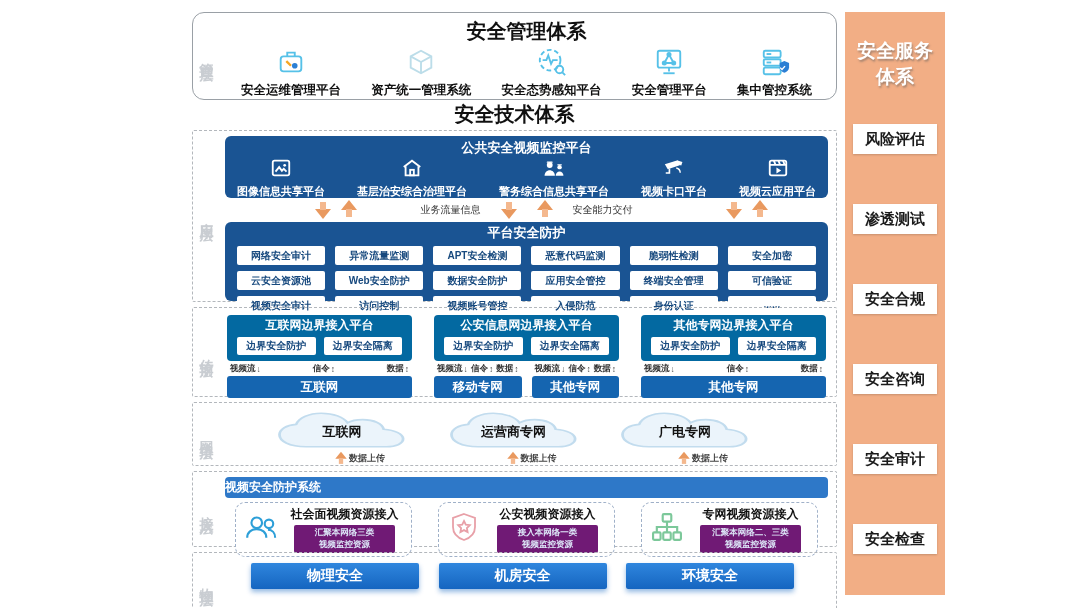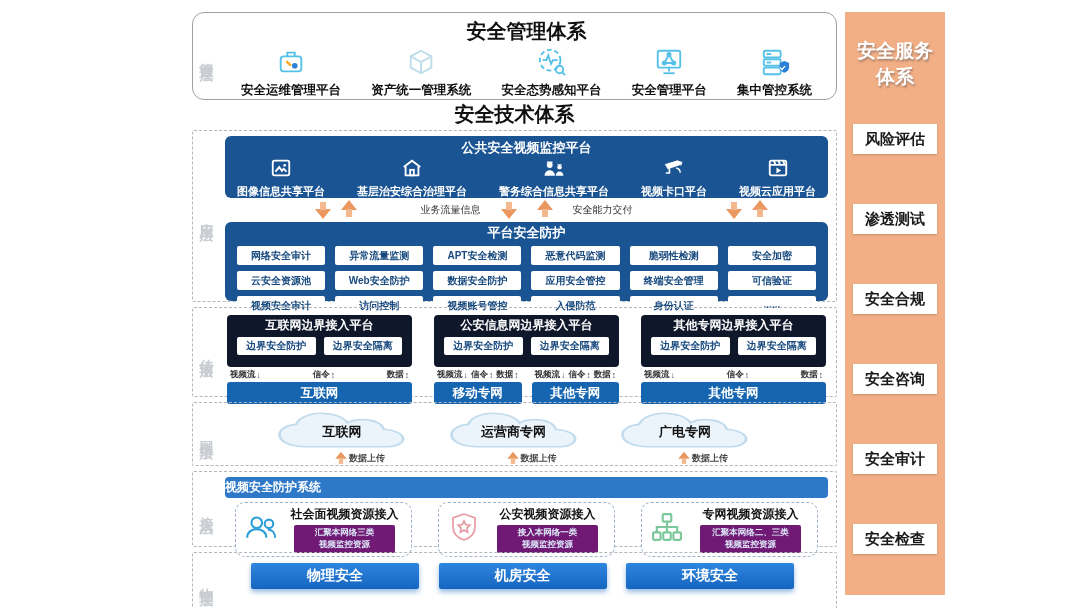--- a/index.html
+++ b/index.html
@@ -52,21 +52,21 @@
   .adn::after  { content:""; position:absolute; left:5px; top:2px; width:6px; height:8px; background:#f4b88e; }
   .small-arrow { transform:scale(.72); transform-origin:center; }
 
   .app-prot { height:79px; padding:2px 8px 6px; box-sizing:border-box; }
   .prot-title { text-align:center; font-size:13px; font-weight:700; margin:0 0 4px; }
   .prot-grid { display:grid; grid-template-columns:repeat(6,1fr); gap:6px 10px; padding:0 4px; }
   .chip { background:#fff; color:#17497e; font-size:10px; font-weight:700; text-align:center; padding:2.5px 0; border-radius:2px; white-space:nowrap; }
 
   .trans-row { display:flex; gap:22px; padding:2px 2px 0; }
   .tg { flex:1; display:flex; flex-direction:column; }
-  .tg-head { background:#0f172a; border-radius:4px; padding:2px 6px 12px; }
+  .tg-head { background:#0369a1; border-radius:4px; padding:2px 6px 6px; }
   .tg-title { text-align:center; color:#fff; font-size:12px; font-weight:700; margin-bottom:3px; white-space:nowrap; }
   .tg-boxes { display:flex; justify-content:space-between; gap:8px; padding:0 4px; }
   .tg-box { flex:1; background:#fff; color:#17497e; font-size:10px; font-weight:700; text-align:center; padding:2px 0; border-radius:2px; white-space:nowrap; }
   .tg-flows { display:flex; justify-content:space-between; padding:2px 3px 1px; }
   .tg-flows .f { display:flex; align-items:center; gap:1px; font-size:8.5px; color:#333; white-space:nowrap; font-weight:700; }
   .fdir { color:#444; }
   .tg-net { background:#1565b0; border-radius:3px; color:#fff; text-align:center; font-size:12.5px; font-weight:700; padding:2.5px 0; }
   .tg-duo { display:flex; gap:10px; }
   .tg-duo .sub { flex:1; }
 

